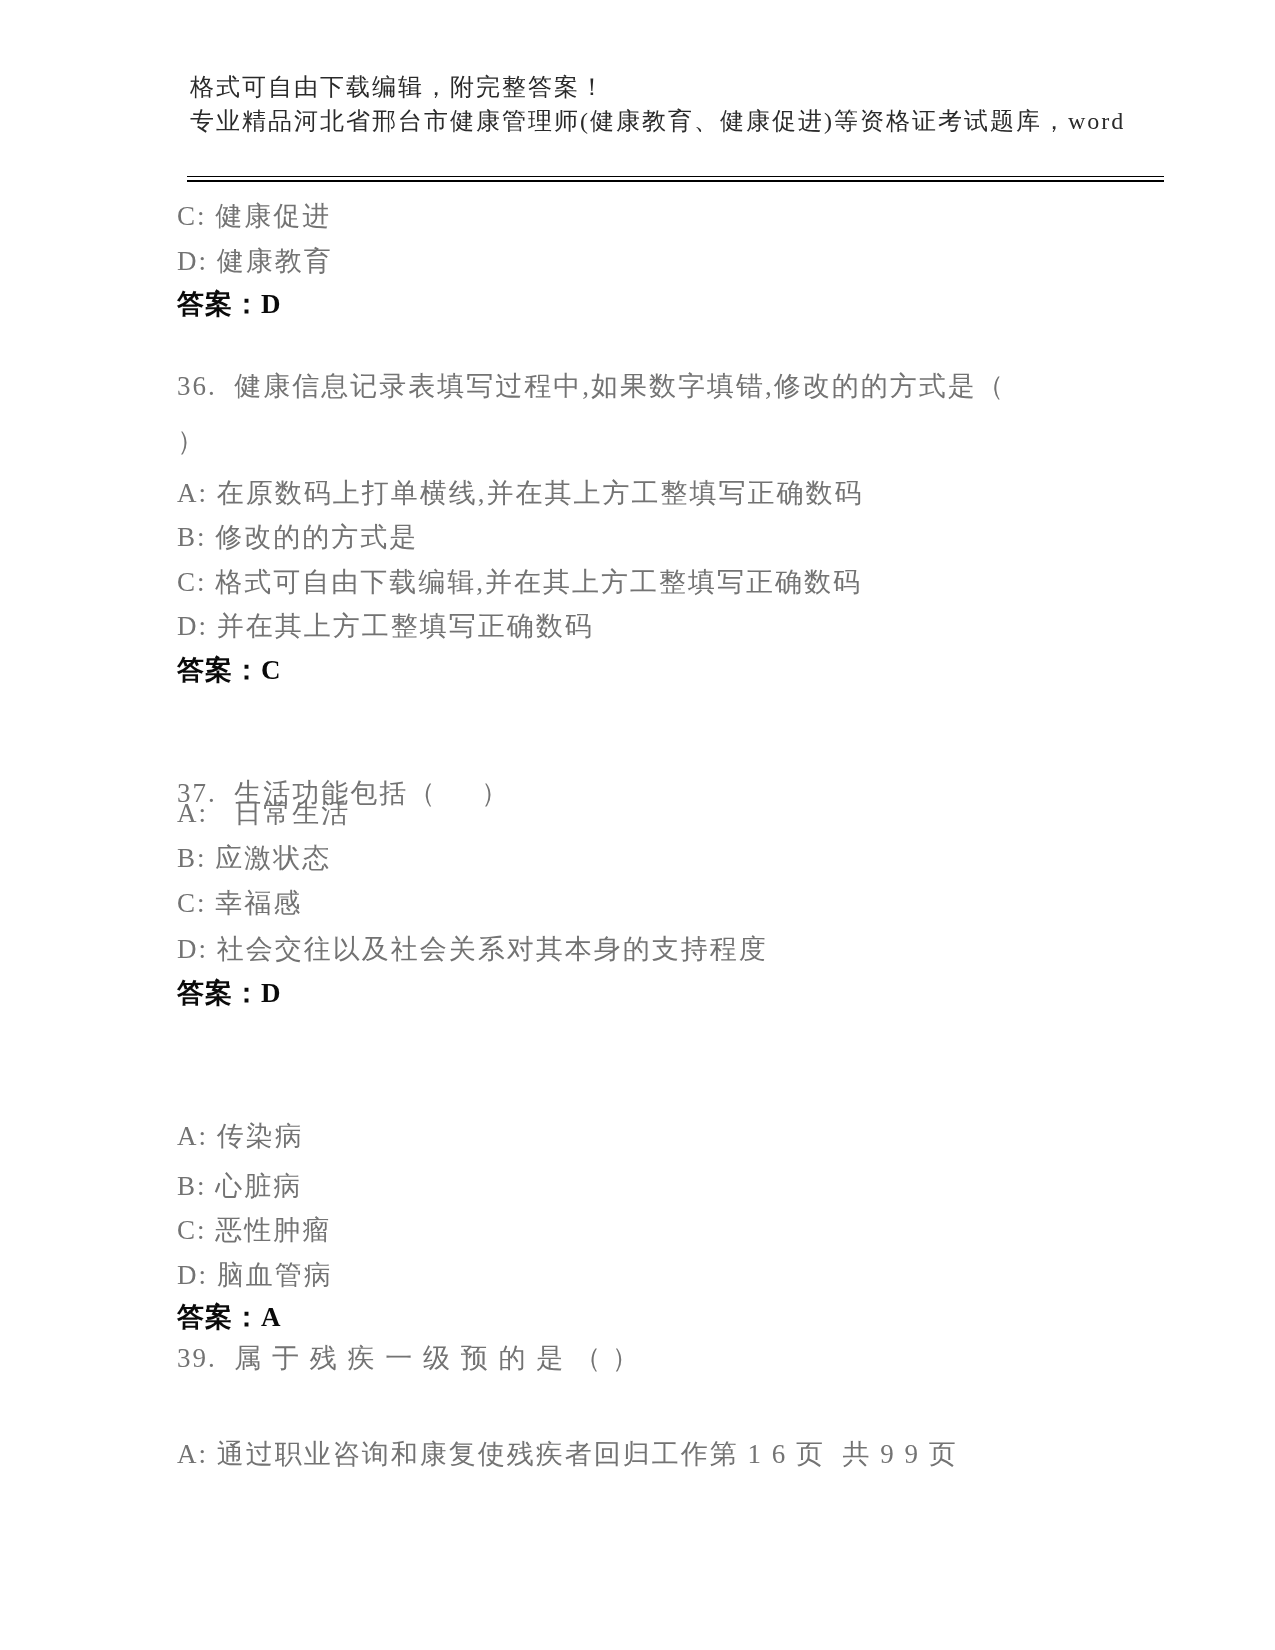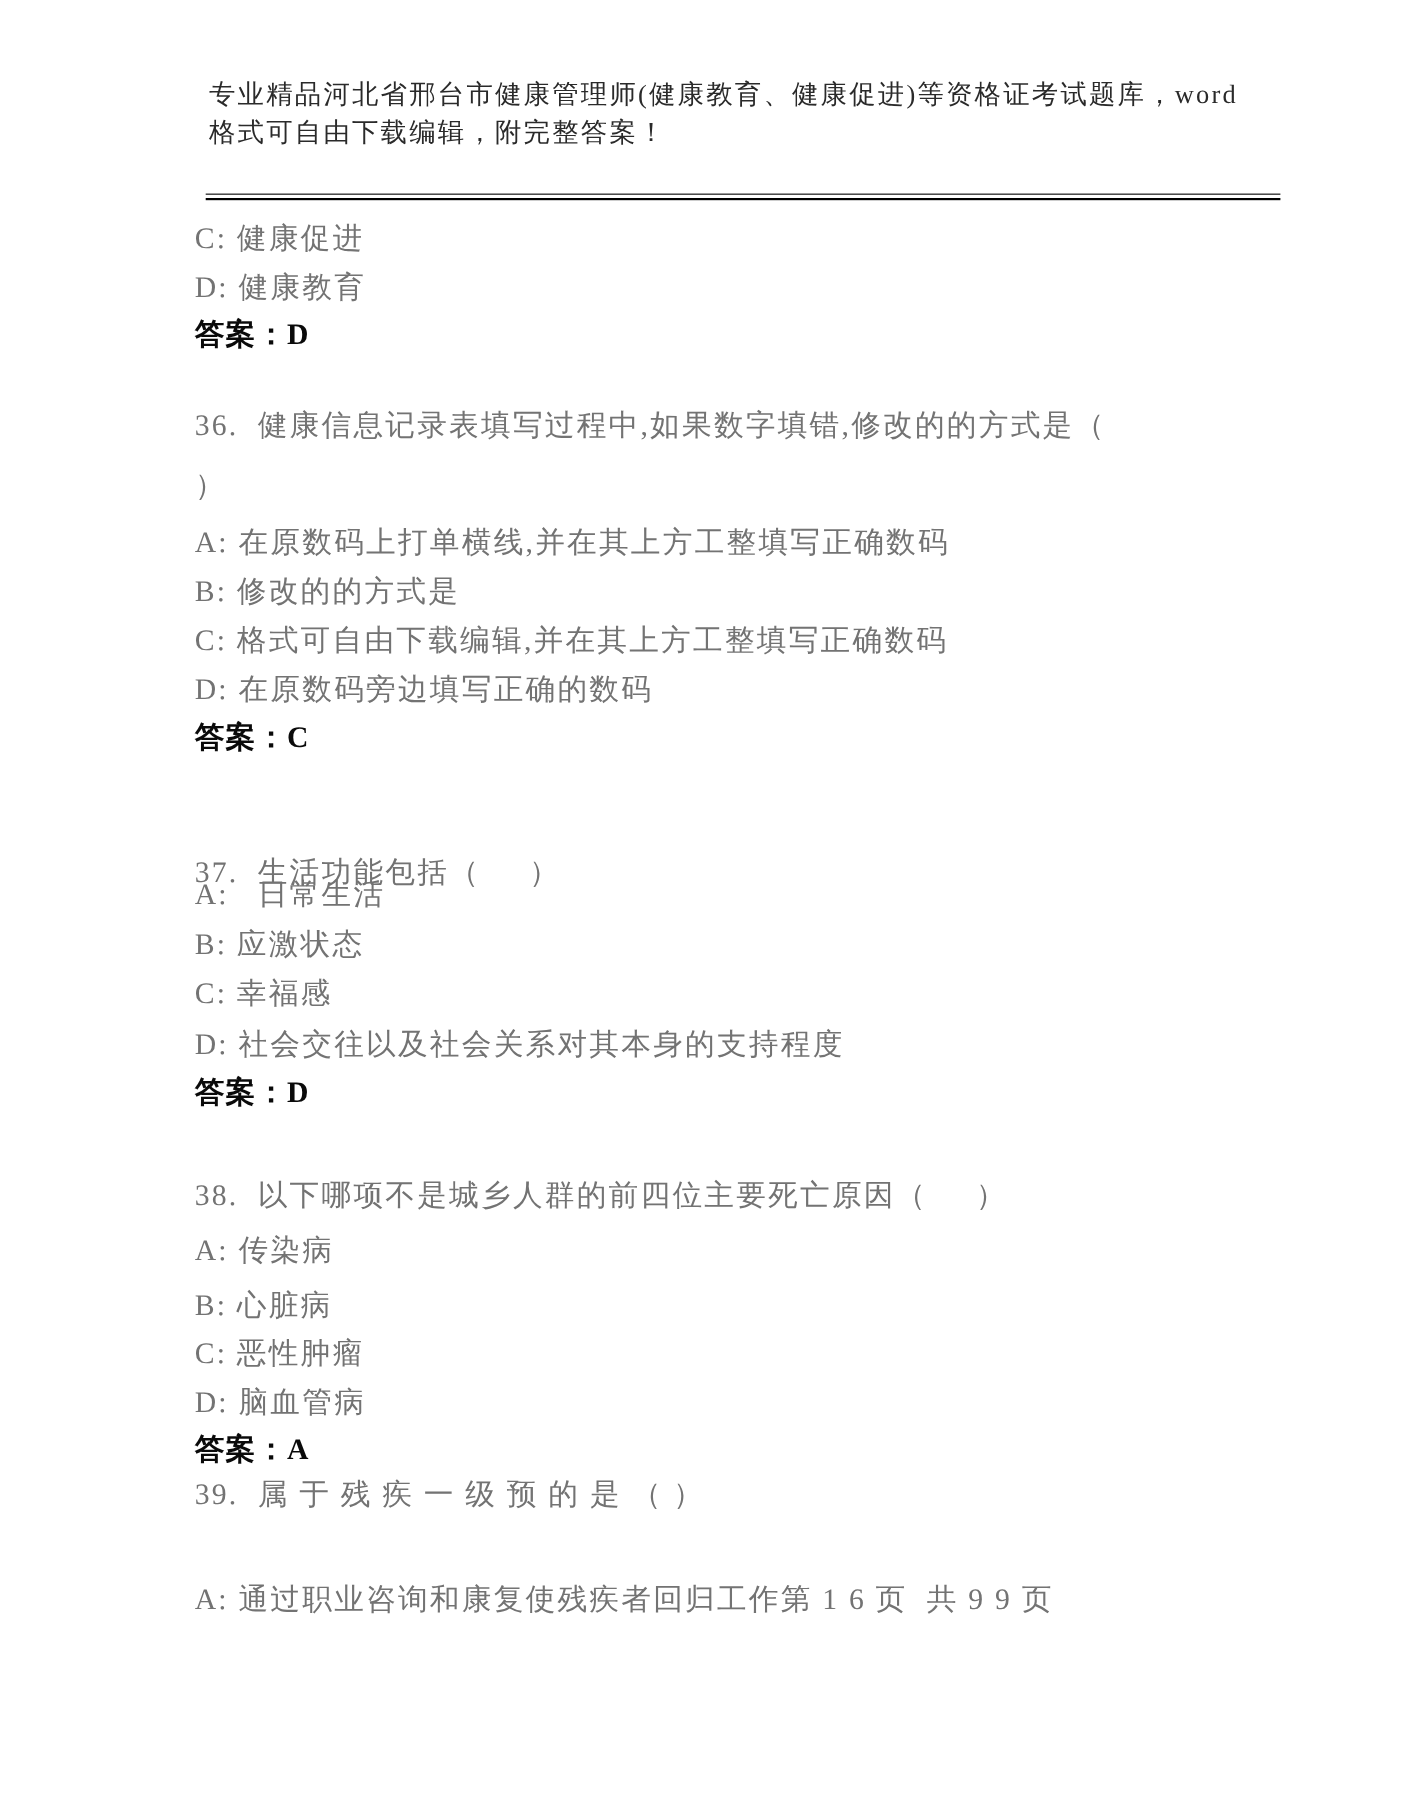--- a/index.html
+++ b/index.html
@@ -60,48 +60,47 @@
     letter-spacing: 1px;
     text-align: right;
   }
 </style>
 </head>
 <body>
 
 <div class="page">
 
   <div class="header">
+    <div class="header-line">格式可自由下载编辑，附完整答案！</div>
     <div class="header-line">专业精品河北省邢台市健康管理师(健康教育、健康促进)等资格证考试题库，word</div>
-    <div class="header-line">格式可自由下载编辑，附完整答案！</div>
   </div>
 
   <div class="header-rule"></div>
 
   <main class="content">
 
     <p class="line" style="top:199px">C: 健康促进</p>
     <p class="line" style="top:244px">D: 健康教育</p>
     <p class="line ans" style="top:287px">答案：D</p>
 
     <p class="line" style="top:369px">36.  健康信息记录表填写过程中,如果数字填错,修改的的方式是（</p>
     <p class="line" style="top:424px">）</p>
     <p class="line" style="top:476px">A: 在原数码上打单横线,并在其上方工整填写正确数码</p>
     <p class="line" style="top:520px">B: 修改的的方式是</p>
     <p class="line" style="top:565px">C: 格式可自由下载编辑,并在其上方工整填写正确数码</p>
-    <p class="line" style="top:609px">D: 在原数码旁边填写正确的数码</p>
+    <p class="line" style="top:609px">D: 并在其上方工整填写正确数码</p>
     <p class="line ans" style="top:653px">答案：C</p>
 
     <p class="line" style="top:776px">37.  生活功能包括（     ）</p>
     <p class="line" style="top:796px">A:   日常生活</p>
     <p class="line" style="top:841px">B: 应激状态</p>
     <p class="line" style="top:886px">C: 幸福感</p>
     <p class="line" style="top:932px">D: 社会交往以及社会关系对其本身的支持程度</p>
     <p class="line ans" style="top:976px">答案：D</p>
 
-    <p class="line" style="top:1069px">38.  以下哪项不是城乡人群的前四位主要死亡原因（     ）</p>
     <p class="line" style="top:1119px">A: 传染病</p>
     <p class="line" style="top:1169px">B: 心脏病</p>
     <p class="line" style="top:1213px">C: 恶性肿瘤</p>
     <p class="line" style="top:1258px">D: 脑血管病</p>
     <p class="line ans" style="top:1300px">答案：A</p>
 
     <p class="line" style="top:1341px">39.  属 于 残 疾 一 级 预 的 是 （ ）</p>
     <p class="line" style="top:1437px">A: 通过职业咨询和康复使残疾者回归工作第 1 6 页  共 9 9 页</p>
 
   </main>

